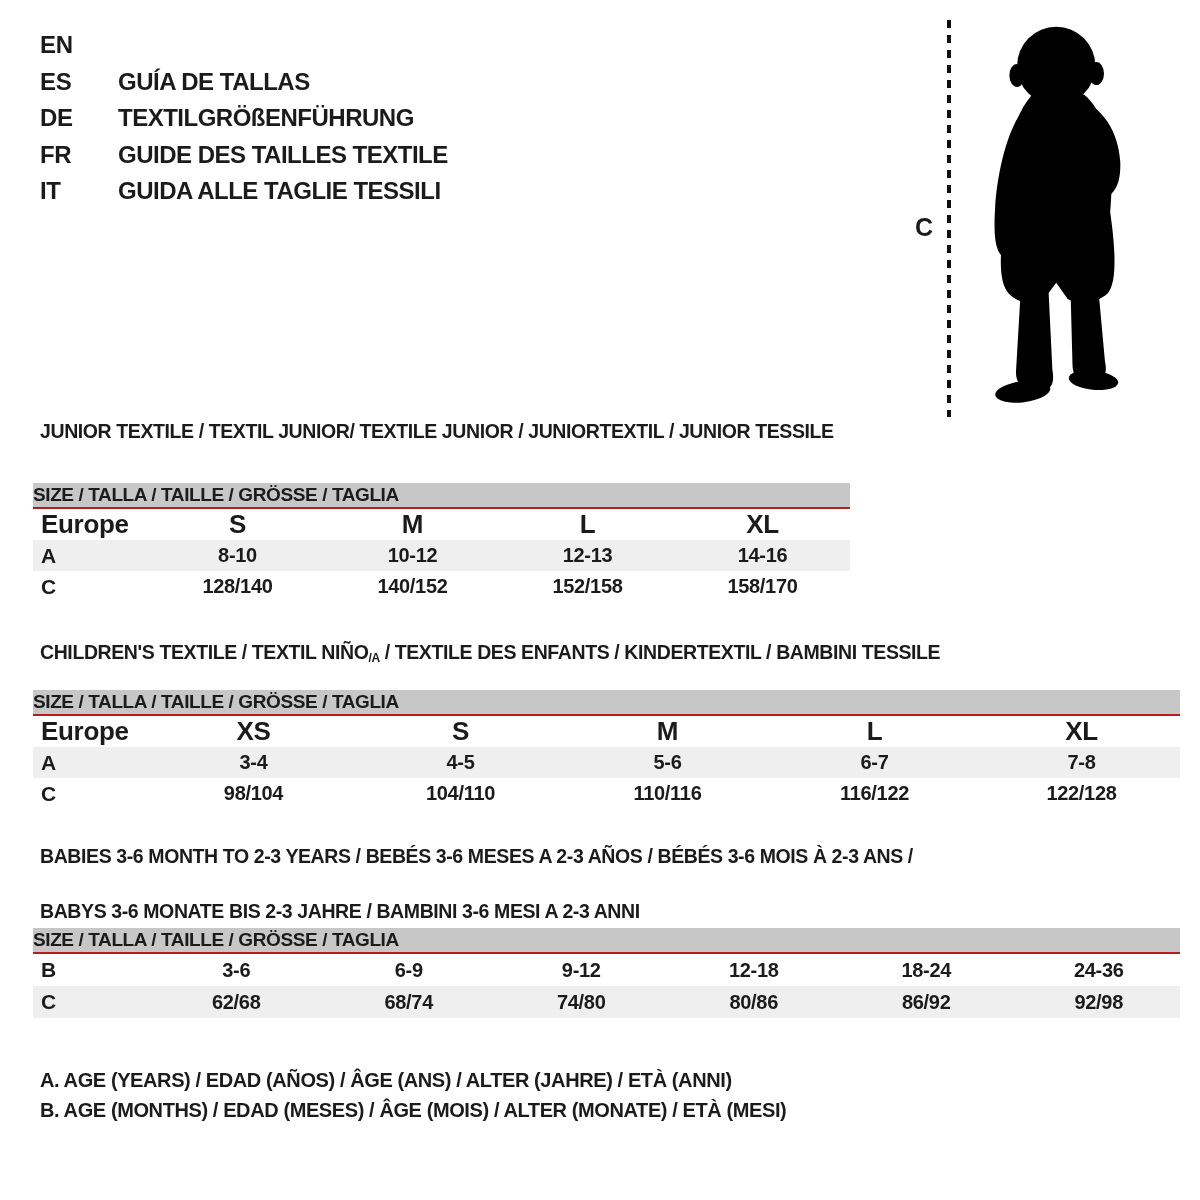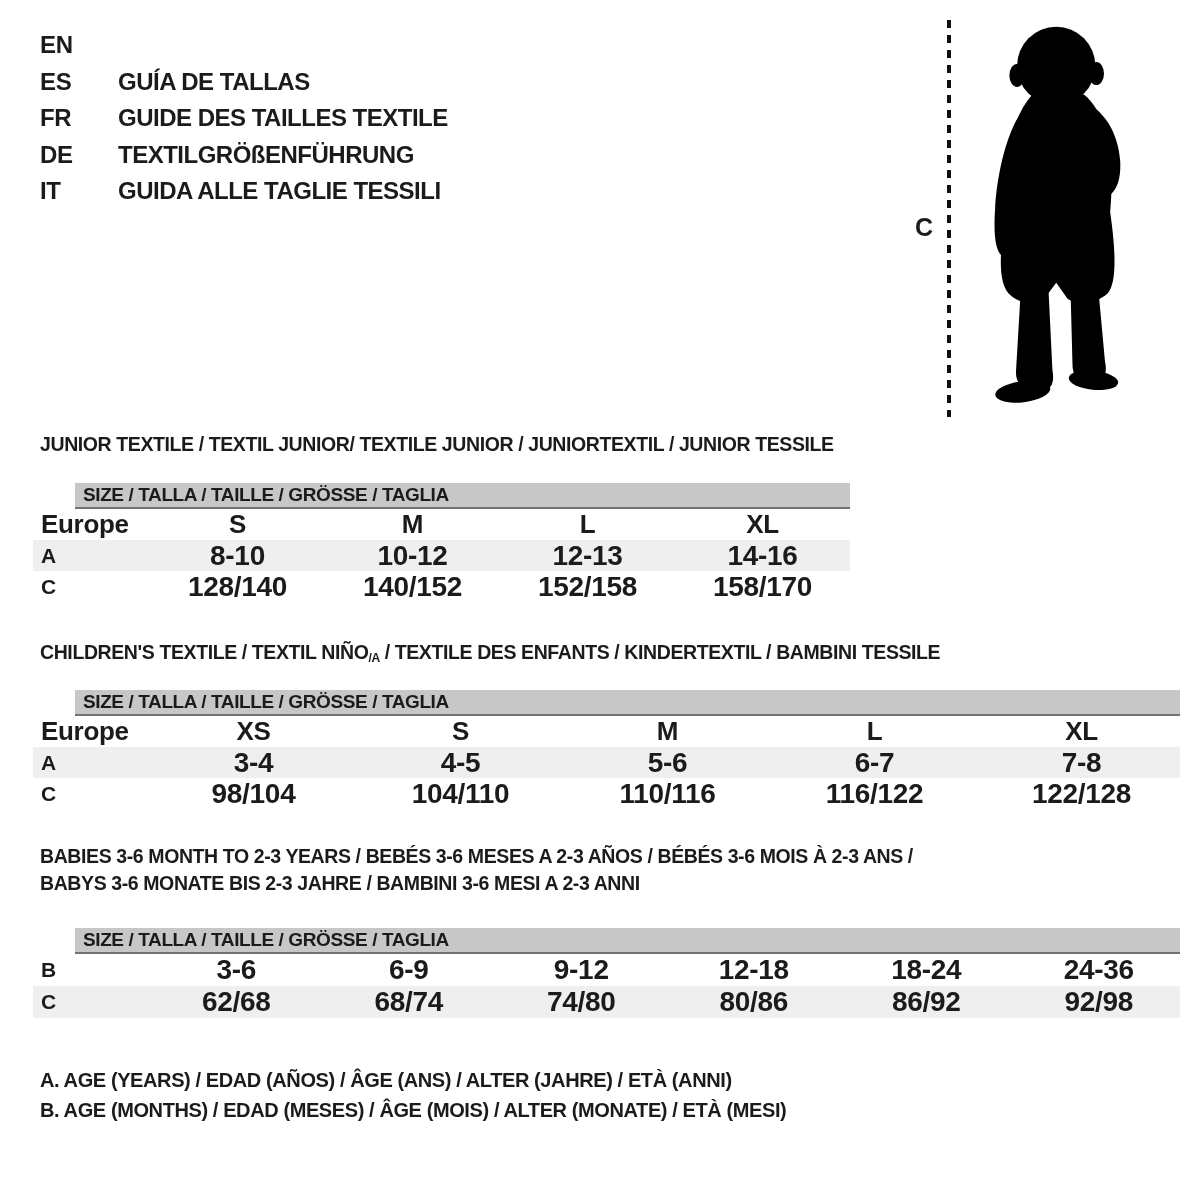--- a/index.html
+++ b/index.html
@@ -32,27 +32,27 @@
   .figure-c { position: absolute; left: 915px; top: 213px; font-size: 25px; }
   .silhouette { position: absolute; left: 975px; top: 12px; }
 
   
   .sec-title { position: absolute; left: 40px; font-size: 19.5px; white-space: nowrap; letter-spacing: -0.4px; }
   .sec-title sub { font-size: 0.62em; vertical-align: baseline; position: relative; top: 0.25em; }
 
   .size-table { position: absolute; left: 33px; }
   .t-head {
     height: 26px; display: flex; align-items: center;
-    background: #c7c7c7; border-bottom: 2px solid #737373;
-    font-size: 19px; padding-left: 8px; letter-spacing: -0.4px; margin-left: 42px;
+    background: #c7c7c7; border-bottom: 2px solid #b91c1c;
+    font-size: 19px; letter-spacing: -0.4px;
   }
   .t-row { display: flex; align-items: center; height: 31px; background: #ffffff; }
   .t-row.shaded { background: #efefef; }
   .t-row .lbl { flex: 0 0 117px; padding-left: 8px; font-size: 21px; }
-  .t-row .val { flex: 1 1 0; text-align: center; font-size: 28px; }
+  .t-row .val { flex: 1 1 0; text-align: center; font-size: 20px; }
   .t-row.europe .lbl, .t-row.europe .val { font-size: 26px; }
 
   .w-junior { width: 817px; }
   .w-full   { width: 1152px; }
 
   
   .legend { position: absolute; left: 40px; top: 1066px; }
   .legend-line { height: 29.5px; font-size: 20px; white-space: nowrap; letter-spacing: -0.4px; display: flex; align-items: center; }
 </style>
 </head>
@@ -62,26 +62,26 @@
 
   <div class="langs">
     <div class="lang-row">
       <span class="lang-code">EN</span>
     </div>
     <div class="lang-row">
       <span class="lang-code">ES</span>
       <span class="lang-label">GUÍA DE TALLAS</span>
     </div>
     <div class="lang-row">
+      <span class="lang-code">DE</span>
+      <span class="lang-label">TEXTILGRÖßENFÜHRUNG</span>
+    </div>
+    <div class="lang-row">
       <span class="lang-code">FR</span>
       <span class="lang-label">GUIDE DES TAILLES TEXTILE</span>
-    </div>
-    <div class="lang-row">
-      <span class="lang-code">DE</span>
-      <span class="lang-label">TEXTILGRÖßENFÜHRUNG</span>
     </div>
     <div class="lang-row">
       <span class="lang-code">IT</span>
       <span class="lang-label">GUIDA ALLE TAGLIE TESSILI</span>
     </div>
   </div>
 
   <div class="measure-line"></div>
   <div class="figure-c">C</div>
   <svg class="silhouette" width="172" height="404" viewBox="0 0 180 410" aria-hidden="true">
@@ -93,21 +93,21 @@
       <path d="M54,93 C36,108 23,160 21,200 C19,231 22,249 33,251 C44,253 49,238 47,214 C46,184 53,139 64,113 Z"></path>
       <path d="M110,86 C134,94 150,119 152,150 C153,173 146,187 132,188 C119,189 113,176 117,160 C119,139 110,113 102,98 Z"></path>
       <path d="M34,200 C25,242 24,275 35,288 C45,299 63,301 73,293 L85,277 L97,294 C110,302 128,298 139,288 C149,276 147,240 141,200 Z"></path>
       <path d="M48,283 L43,368 C42,381 48,388 59,388 L75,388 C81,387 83,379 81,368 L77,286 Z"></path>
       <path d="M100,286 L102,362 C102,375 108,381 119,380 L131,378 C137,376 138,368 136,359 L129,283 Z"></path>
       <ellipse cx="50" cy="391" rx="29" ry="11" transform="rotate(-7 50 391)"></ellipse>
       <ellipse cx="124" cy="379" rx="26" ry="10" transform="rotate(6 124 379)"></ellipse>
     </g>
   </svg>
 
-  <div class="sec-title" style="top:433px;">
+  <div class="sec-title" style="top:420px;">
     <span>JUNIOR TEXTILE / TEXTIL JUNIOR/ TEXTILE JUNIOR / JUNIORTEXTIL / JUNIOR TESSILE</span>
   </div>
   <div class="size-table w-junior" style="top:483px;">
     <div class="t-head">SIZE / TALLA / TAILLE / GRÖSSE / TAGLIA</div>
     <div class="t-row europe">
       <span class="lbl">Europe</span>
       <span class="val">S</span>
       <span class="val">M</span>
       <span class="val">L</span>
       <span class="val">XL</span>
@@ -153,21 +153,21 @@
       <span class="lbl">C</span>
       <span class="val">98/104</span>
       <span class="val">104/110</span>
       <span class="val">110/116</span>
       <span class="val">116/122</span>
       <span class="val">122/128</span>
     </div>
   </div>
 
   <div class="sec-title" style="top:845px;">BABIES 3-6 MONTH TO 2-3 YEARS / BEBÉS 3-6 MESES A 2-3 AÑOS / BÉBÉS 3-6 MOIS À 2-3 ANS /</div>
-  <div class="sec-title" style="top:872px;">BABYS 3-6 MONATE BIS 2-3 JAHRE / BAMBINI 3-6 MESI A 2-3 ANNI</div>
+  <div class="sec-title" style="top:900px;">BABYS 3-6 MONATE BIS 2-3 JAHRE / BAMBINI 3-6 MESI A 2-3 ANNI</div>
   <div class="size-table w-full" style="top:928px;">
     <div class="t-head">SIZE / TALLA / TAILLE / GRÖSSE / TAGLIA</div>
     <div class="t-row" style="height:32px;">
       <span class="lbl">B</span>
       <span class="val">3-6</span>
       <span class="val">6-9</span>
       <span class="val">9-12</span>
       <span class="val">12-18</span>
       <span class="val">18-24</span>
       <span class="val">24-36</span>

